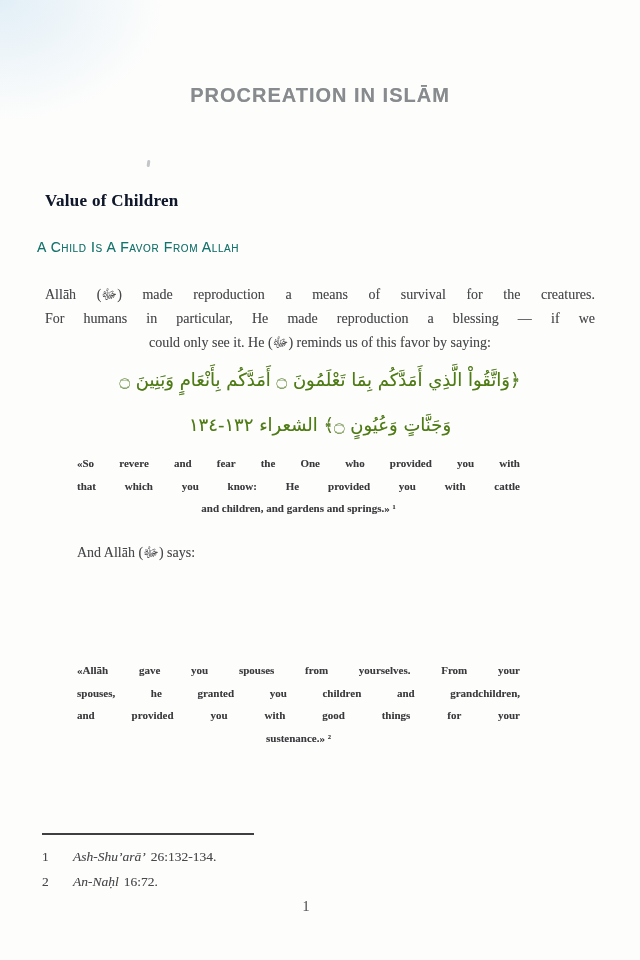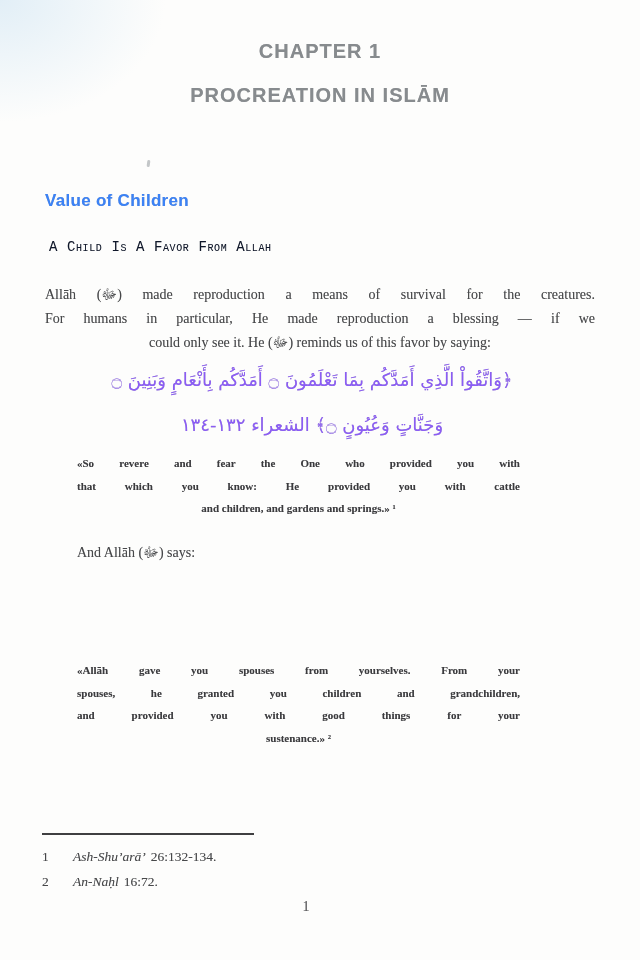--- a/index.html
+++ b/index.html
@@ -34,54 +34,54 @@
     font-size: 20px;
     letter-spacing: 1px;
     color: #878b8e;
   }
   .h-chapter { top: 40px; }
   .h-title   { top: 84px; }
 
   .h-section {
     top: 191px;
     left: 45px;
-    font-family: Liberation Sans, sans-serif;
+    font-family: Liberation Serif, serif;
     font-weight: bold;
     font-size: 17px;
     letter-spacing: 0.3px;
-    color: #3b82f6;
+    color: #0f172a;
   }
   .h-sub {
     top: 239px;
-    left: 49px;
-    font-family: Liberation Mono, monospace;
+    left: 37px;
+    font-family: Liberation Sans, sans-serif;
     font-variant: small-caps;
     font-size: 14px;
     letter-spacing: 0.6px;
-    color: #0f172a;
+    color: #0f766e;
   }
 
   .body-text {
     left: 45px;
     width: 550px;
     font-size: 14px;
     line-height: 24px;
     color: #47484a;
   }
   .intro { top: 283px; }
 
   .justify .line { text-align: justify; text-align-last: justify; }
   .justify .line:last-child { text-align: center; text-align-last: auto; }
 
   .arabic {
-    left: 37px;
+    left: 45px;
     width: 550px;
     font-family: "DejaVu Sans", "Liberation Sans", sans-serif;
     font-size: 18px;
-    color: #8b5cf6;
+    color: #4d7c0f;
     direction: rtl;
   }
   .verse-1 { top: 357px; }
   .verse-2 { top: 561px; }
   .ar-line {
     text-align: center;
     height: 45px;
     line-height: 45px;
     white-space: nowrap;
   }
@@ -135,21 +135,20 @@
     border-radius: 2px;
     transform: rotate(8deg);
   }
 </style>
 </head>
 <body>
 
 <div class="page">
   <div class="corner-tint"></div>
 
-  <div class="abs h-chapter">CHAPTER 1</div>
 
   <div class="abs h-title">PROCREATION IN ISLĀM</div>
 
   <div class="abs artifact"></div>
 
   <div class="abs h-section">Value of Children</div>
 
   <div class="abs h-sub">A Child Is A Favor From Allah</div>
 
   <div class="abs body-text intro justify">

